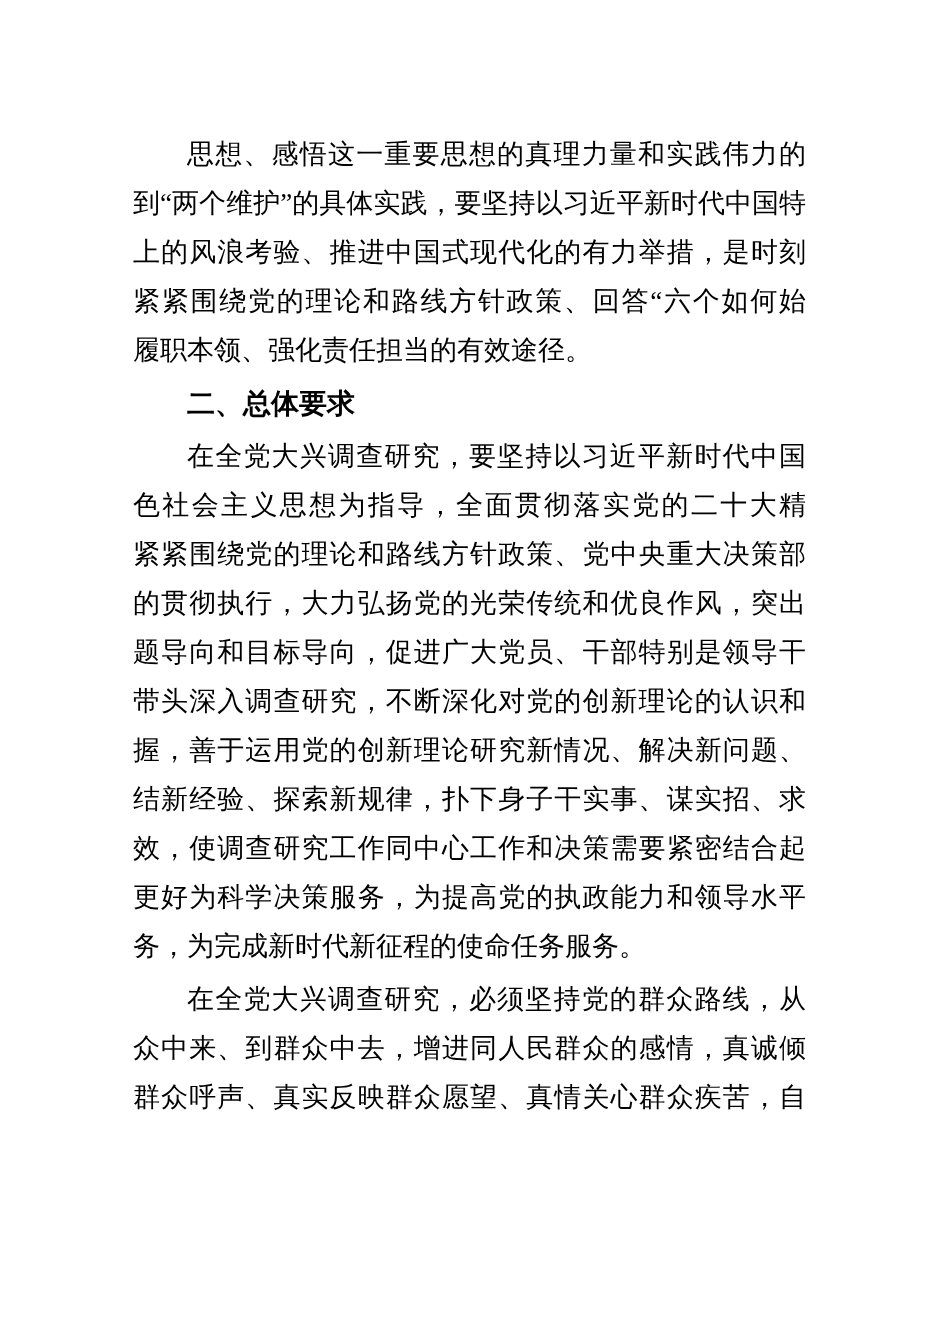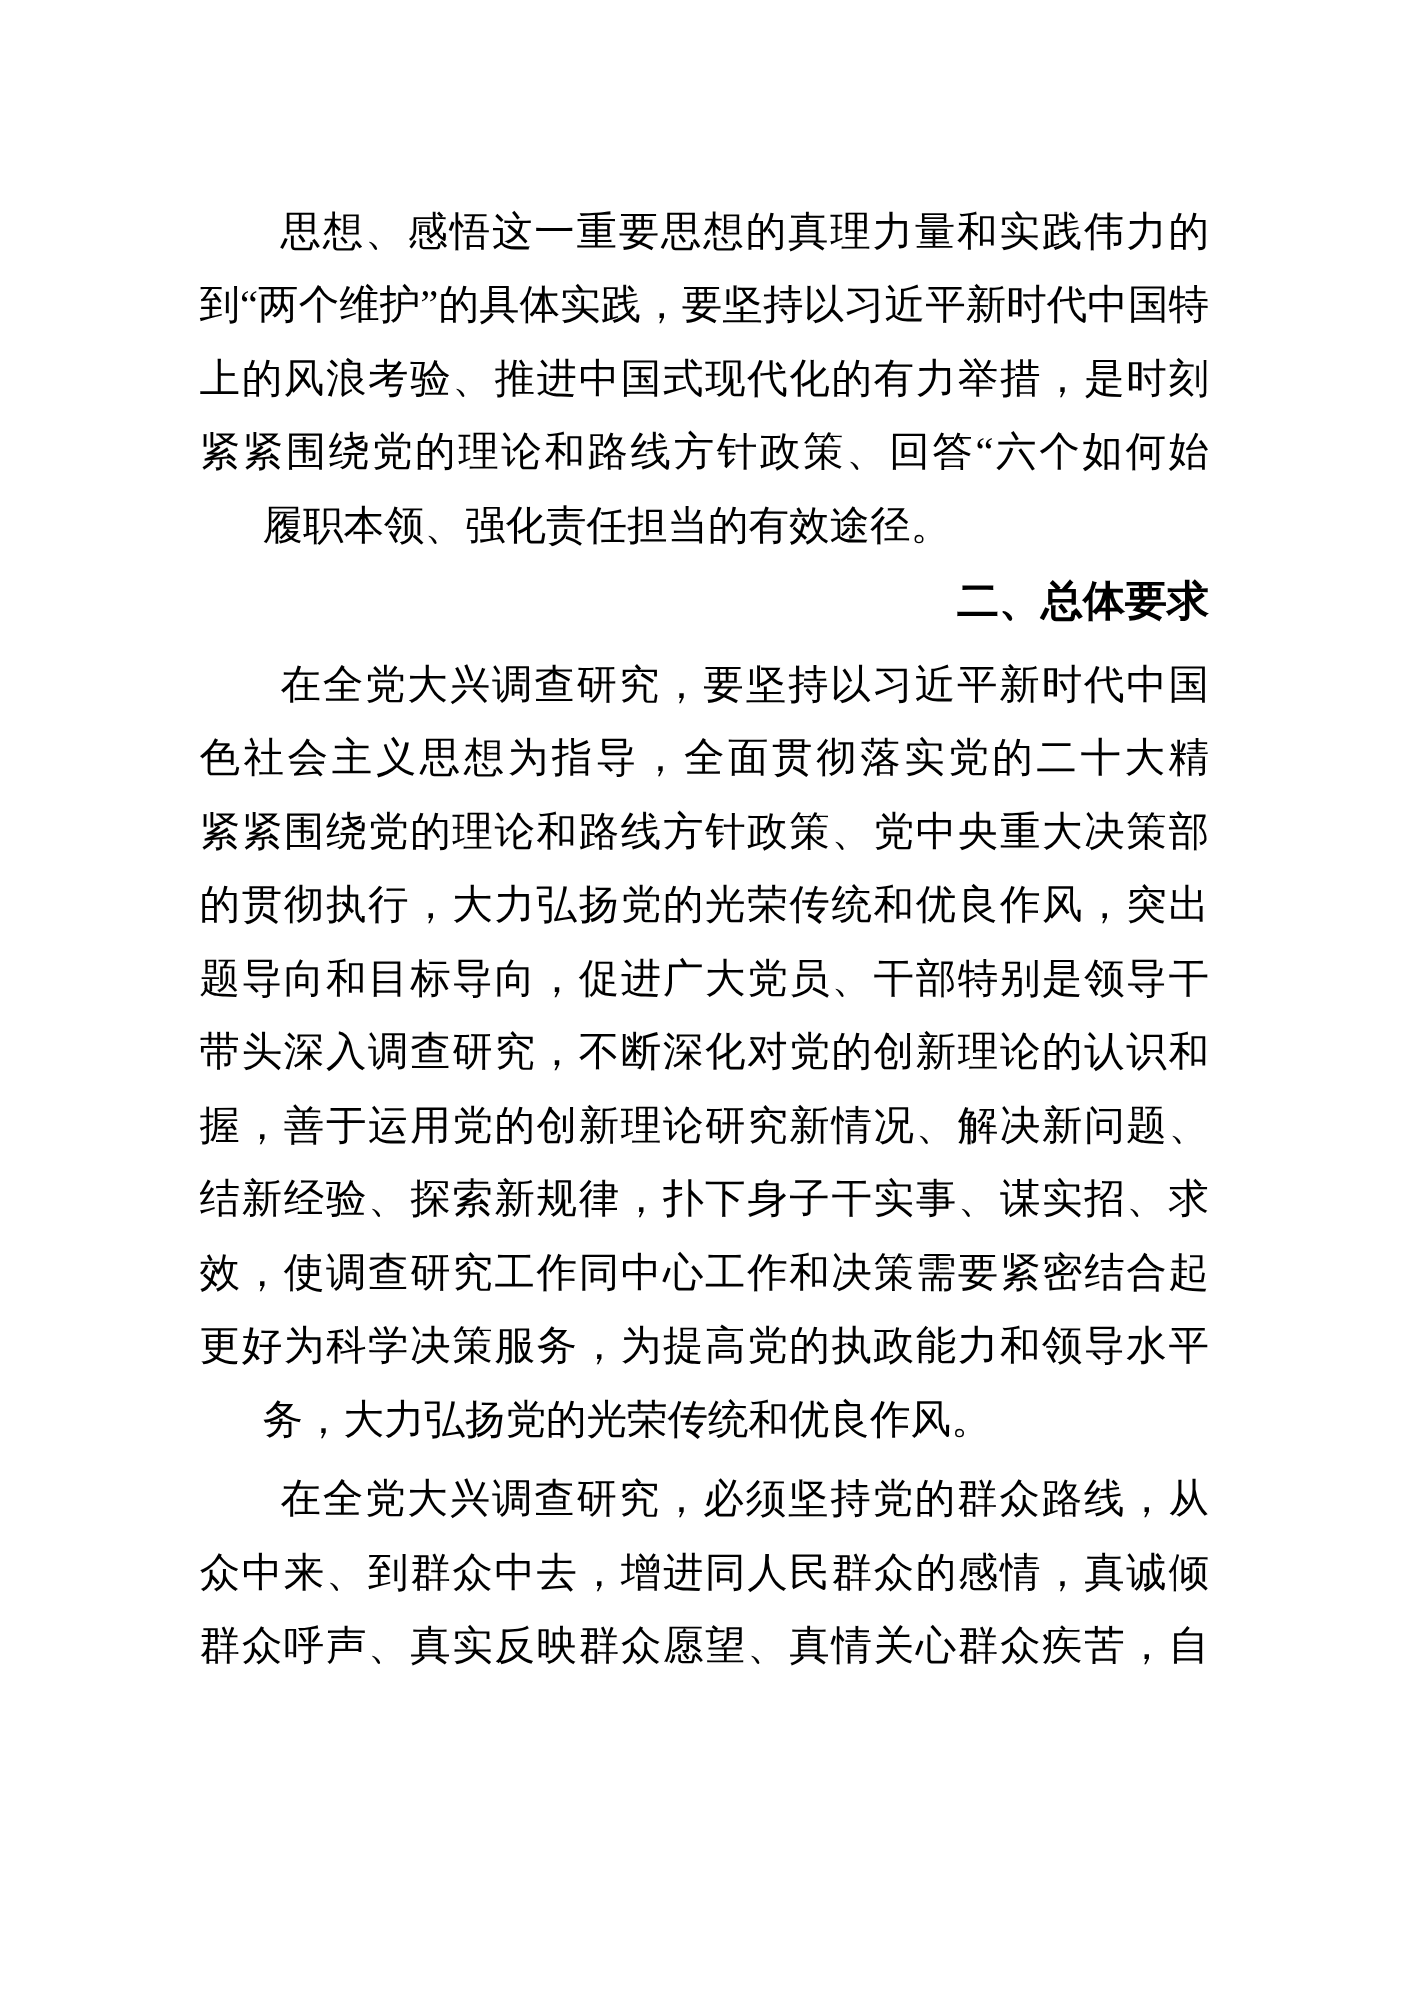--- a/index.html
+++ b/index.html
@@ -31,32 +31,30 @@
     text-align: justify;
     text-align-last: justify;
     overflow: hidden;
   }
   .line.first {
     text-indent: 54px;
   }
   .line.final {
     text-align: right;
     text-align-last: left;
-    margin-left: 42px;
   }
   .heading-line {
     height: 49px;
     line-height: 49px;
     font-size: 28px;
     font-weight: 700;
     text-indent: 54px;
     margin: 0 0 4px 0;
-    font-family: Liberation Mono, monospace;
+    font-family: Liberation Serif, serif;
     overflow: hidden;
-    text-align: right;
   }
 </style>
 </head>
 <body style="background: rgb(255, 255, 255); color: rgb(0, 0, 0);">
 
 <main class="doc-content" id="doc-content">
     <div class="para">
       <div class="line first">思想、感悟这一重要思想的真理力量和实践伟力的必</div>
       <div class="line">到“两个维护”的具体实践，要坚持以习近平新时代中国特</div>
       <div class="line">上的风浪考验、推进中国式现代化的有力举措，是时刻保</div>
@@ -68,20 +66,20 @@
       <div class="line first">在全党大兴调查研究，要坚持以习近平新时代中国特</div>
       <div class="line">色社会主义思想为指导，全面贯彻落实党的二十大精神，</div>
       <div class="line">紧紧围绕党的理论和路线方针政策、党中央重大决策部署</div>
       <div class="line">的贯彻执行，大力弘扬党的光荣传统和优良作风，突出问</div>
       <div class="line">题导向和目标导向，促进广大党员、干部特别是领导干部</div>
       <div class="line">带头深入调查研究，不断深化对党的创新理论的认识和把</div>
       <div class="line">握，善于运用党的创新理论研究新情况、解决新问题、总</div>
       <div class="line">结新经验、探索新规律，扑下身子干实事、谋实招、求实</div>
       <div class="line">效，使调查研究工作同中心工作和决策需要紧密结合起来</div>
       <div class="line">更好为科学决策服务，为提高党的执政能力和领导水平服</div>
-      <div class="line final">务，大力弘扬党的光荣传统和优良作风。</div>
+      <div class="line final">务，为完成新时代新征程的使命任务服务。</div>
     </div>
     <div class="para">
       <div class="line first">在全党大兴调查研究，必须坚持党的群众路线，从群</div>
       <div class="line">众中来、到群众中去，增进同人民群众的感情，真诚倾听</div>
       <div class="line">群众呼声、真实反映群众愿望、真情关心群众疾苦，自觉</div>
     </div>
   </main>
 
 </body></html>

